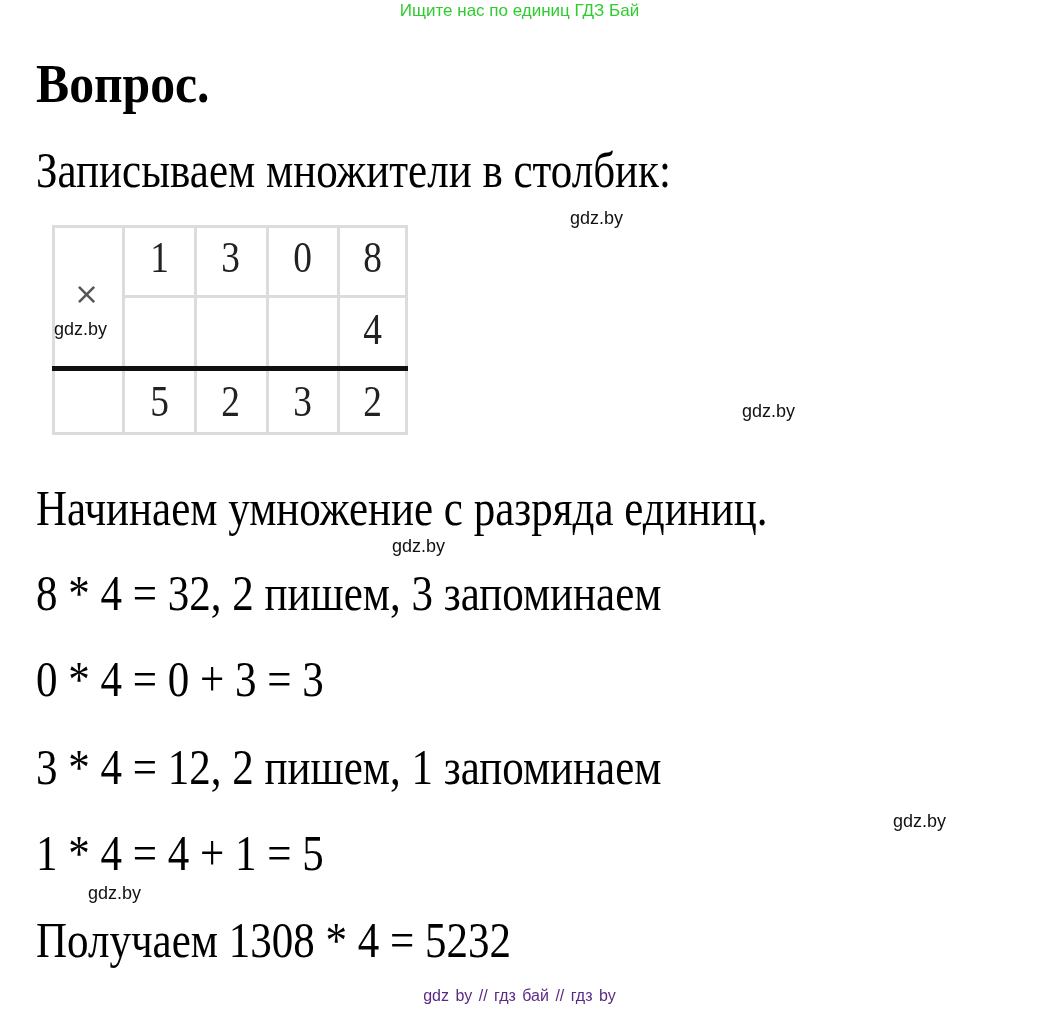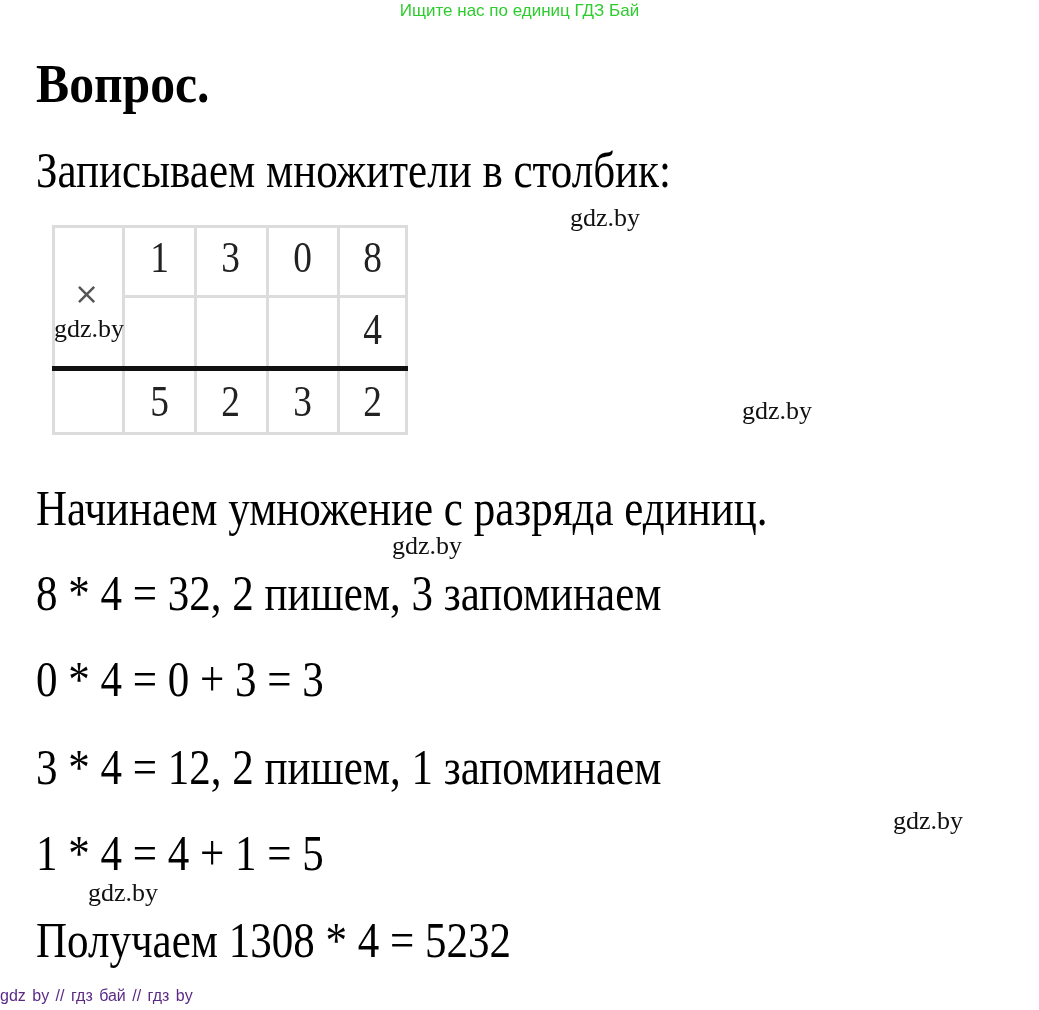--- a/index.html
+++ b/index.html
@@ -25,25 +25,25 @@
     .title {
       left: 36px; top: 52px;
       font-size: 54px; font-weight: bold; line-height: 64px;
       transform: scaleX(0.92); transform-origin: left center;
     }
     .line {
       font-size: 50px; line-height: 60px;
       transform: scaleX(0.86); transform-origin: left center;
     }
     .watermark {
-      font-family: Liberation Serif, serif;
-      font-size: 26px; color: #111; line-height: 30px;
+      font-family: Liberation Sans, sans-serif;
+      font-size: 18px; color: #111; line-height: 30px;
     }
     .footer {
-      left: 0; width: 1039px; top: 985px; 
+      left: 0; width: 1039px; top: 985px; text-align: center;
       font-family: "Liberation Sans", "DejaVu Sans", sans-serif;
       font-size: 16px; color: #5b2a86; line-height: 22px;
       word-spacing: 2px;
     }
 
     
     .grid {
       position: absolute; left: 52px; top: 225px;
       width: 356px; height: 210px;
     }

